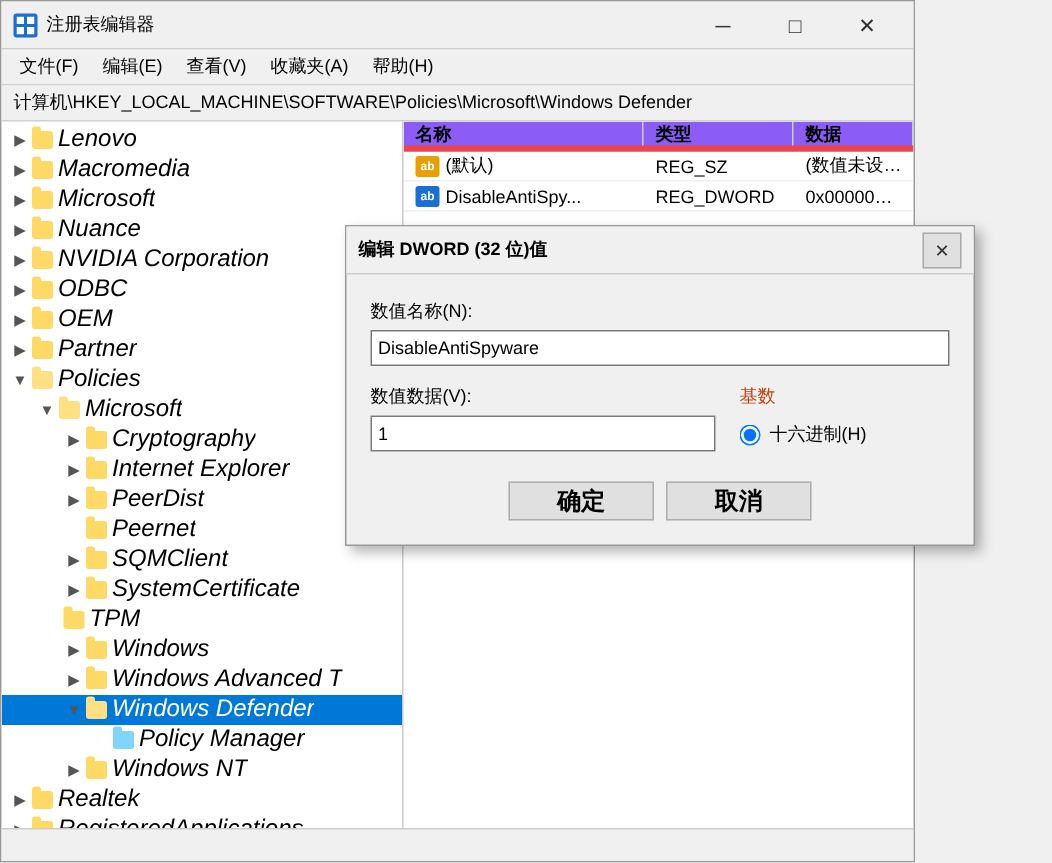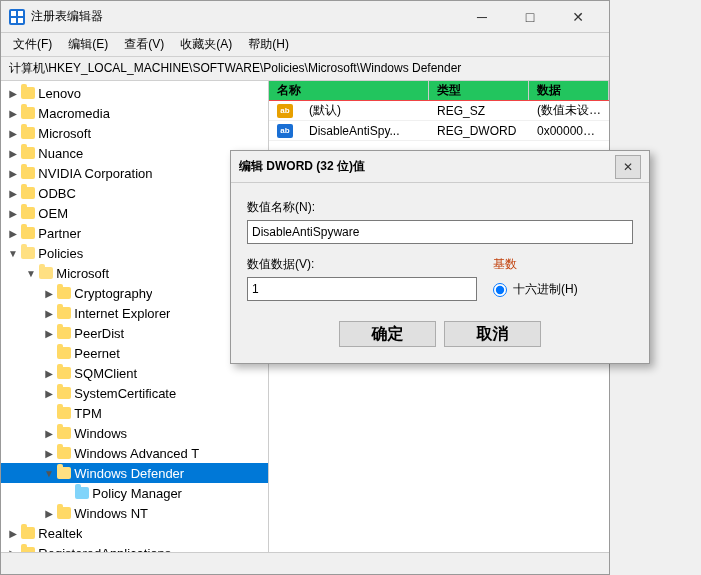--- a/index.html
+++ b/index.html
@@ -135,39 +135,40 @@
       height: 16px;
       display: flex;
       align-items: center;
       justify-content: center;
       font-size: 10px;
       color: #555;
       flex-shrink: 0;
     }
     .tree-expand.empty { color: transparent; }
     .tree-label {
-      font-size: 13px;
+      font-size: 16px;
       color: #000;
       overflow: hidden;
       text-overflow: ellipsis;
+      font-style: italic;
     }
 
     
     .right-panel {
       flex: 1;
       background: #fff;
       display: flex;
       flex-direction: column;
       overflow: hidden;
     }
     .right-header {
       display: flex;
       height: 20px;
-      border-bottom: 1px solid #ef4444;
-      background: #22c55e;
+      border-bottom: 4px solid #ef4444;
+      background: #8b5cf6;
     }
     .col-header {
       font-size: 12px;
       font-weight: bold;
       padding: 2px 8px;
       border-right: 1px solid #ccc;
       color: #000;
       display: flex;
       align-items: center;
     }
@@ -186,21 +187,21 @@
       border-bottom: 1px solid #f0f0f0;
       cursor: default;
     }
     .reg-cell {
       font-size: 12px;
       padding: 0 8px;
       overflow: hidden;
       text-overflow: ellipsis;
       white-space: nowrap;
     }
-    .reg-cell.name { width: 160px; display: flex; align-items: center; gap: 16px; }
+    .reg-cell.name { width: 160px; display: flex; align-items: center; gap: 4px; }
     .reg-cell.type { width: 100px; }
     .reg-cell.data { flex: 1; }
 
     
     .status-bar {
       height: 22px;
       background: #f0f0f0;
       border-top: 1px solid #ccc;
       display: flex;
       align-items: center;
@@ -533,21 +534,21 @@
         <div class="tree-item" style="padding-left:40px">
           <span class="tree-expand">▶</span>
           <span class="folder-closed"></span>&nbsp;
           <span class="tree-label">SQMClient</span>
         </div>
         <div class="tree-item" style="padding-left:40px">
           <span class="tree-expand">▶</span>
           <span class="folder-closed"></span>&nbsp;
           <span class="tree-label">SystemCertificate</span>
         </div>
-        <div class="tree-item" style="padding-left:40px">
+        <div class="tree-item" style="padding-left:25px">
           <span class="tree-expand empty">▶</span>
           <span class="folder-closed"></span>&nbsp;
           <span class="tree-label">TPM</span>
         </div>
         <div class="tree-item" style="padding-left:40px">
           <span class="tree-expand">▶</span>
           <span class="folder-closed"></span>&nbsp;
           <span class="tree-label">Windows</span>
         </div>
         <div class="tree-item" style="padding-left:40px">

